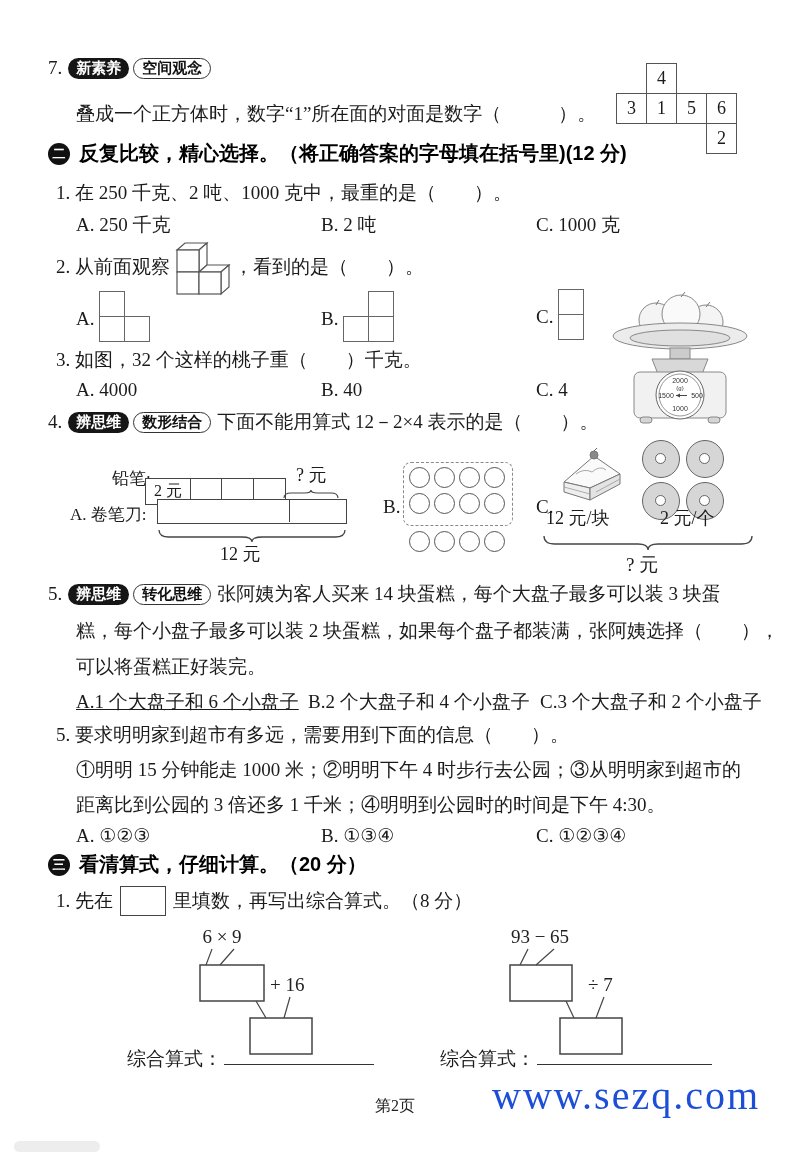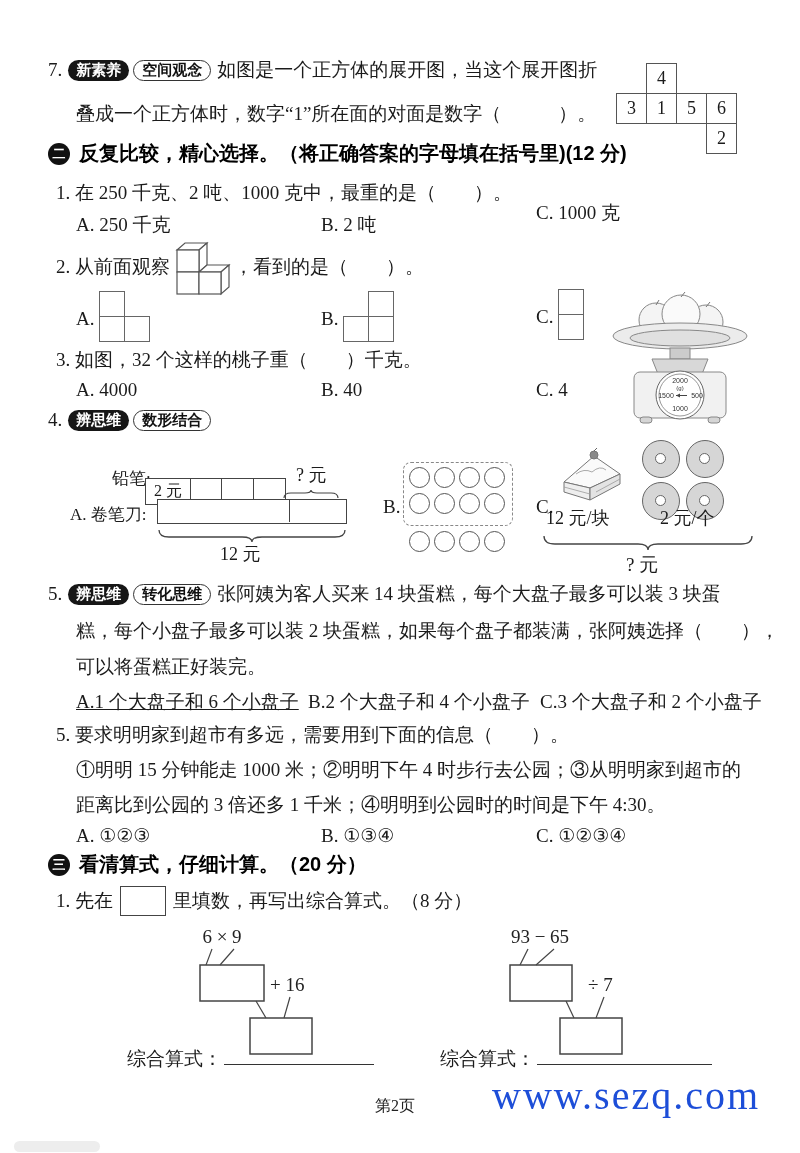--- a/index.html
+++ b/index.html
@@ -44,21 +44,20 @@
 </style>
 </head>
 <body>
 
 <div id="page">
 
   <div class="line" style="left:48px;top:57px;">
     <span>7.</span>
     <span class="badge-dark">新素养</span>
     <span class="badge-light">空间观念</span>
-    <span>如图是一个正方体的展开图，当这个展开图折</span>
   </div>
   <div class="line" style="left:76px;top:101px;">
     <span>叠成一个正方体时，数字“1”所在面的对面是数字（　　　）。</span>
   </div>
 
   <div>
     <div class="netcell" style="left:646px;top:63px;">4</div>
     <div class="netcell" style="left:616px;top:93px;">3</div>
     <div class="netcell" style="left:646px;top:93px;">1</div>
     <div class="netcell" style="left:676px;top:93px;">5</div>
@@ -67,21 +66,21 @@
   </div>
 
   <div class="sec" style="left:48px;top:140px;">
     <span class="sec-icon">二</span>
     <span>反复比较，精心选择。（将正确答案的字母填在括号里)(12 分)</span>
   </div>
 
   <div class="opt" style="left:56px;top:180px;">1. 在 250 千克、2 吨、1000 克中，最重的是（　　）。</div>
   <div class="opt" style="left:76px;top:212px;">A. 250 千克</div>
   <div class="opt" style="left:321px;top:212px;">B. 2 吨</div>
-  <div class="opt" style="left:536px;top:200px;">C. 1000 克</div>
+  <div class="opt" style="left:536px;top:212px;">C. 1000 克</div>
 
   <div class="line" style="left:56px;top:238px;height:58px;gap:3px;">
     <span>2. 从前面观察</span>
     <svg width="58" height="57">
       <g fill="#fff" stroke="#555" stroke-width="1.2">
         <path d="M4,11 L12,4 L34,4 L26,11 Z"></path>
         <path d="M26,11 L34,4 L34,26 L26,33 Z"></path>
         <rect x="4" y="11" width="22" height="22"></rect>
         <path d="M26,33 L34,26 L56,26 L48,33 Z"></path>
         <path d="M48,33 L56,26 L56,48 L48,55 Z"></path>
@@ -147,20 +146,21 @@
 
   <div class="opt" style="left:56px;top:347px;">3. 如图，32 个这样的桃子重（　　）千克。</div>
   <div class="opt" style="left:76px;top:379px;">A. 4000</div>
   <div class="opt" style="left:321px;top:379px;">B. 40</div>
   <div class="opt" style="left:536px;top:379px;">C. 4</div>
 
   <div class="line" style="left:48px;top:409px;">
     <span>4.</span>
     <span class="badge-dark">辨思维</span>
     <span class="badge-light">数形结合</span>
+    <span>下面不能用算式 12－2×4 表示的是（　　）。</span>
   </div>
 
   <div style="position:absolute;left:70px;top:450px;width:295px;height:112px;">
     <div class="smalltext" style="left:42px;top:17px;">铅笔:</div>
     <div style="position:absolute;left:75px;top:12px;display:flex;margin-top:16px;">
       <div class="barcell" style="width:46px;">2 元</div>
       <div class="barcell" style="width:33px;"></div>
       <div class="barcell" style="width:33px;"></div>
       <div class="barcell" style="width:33px;"></div>
     </div>

